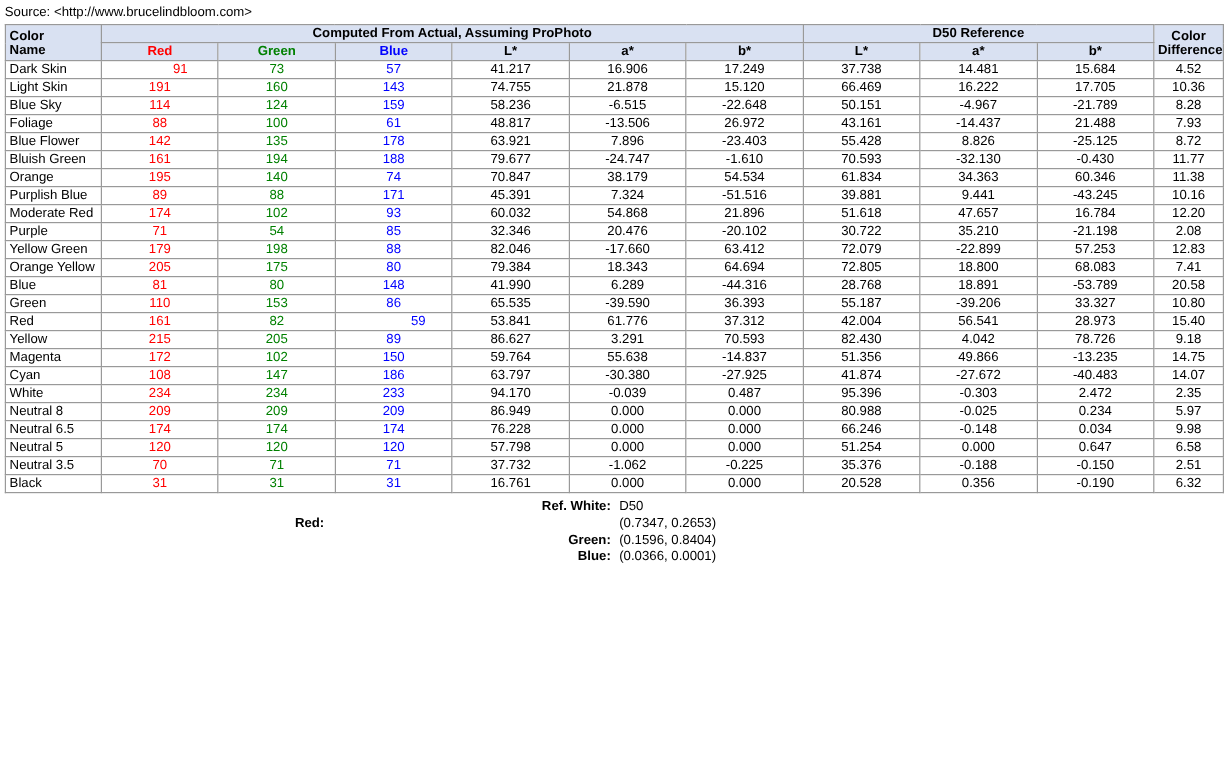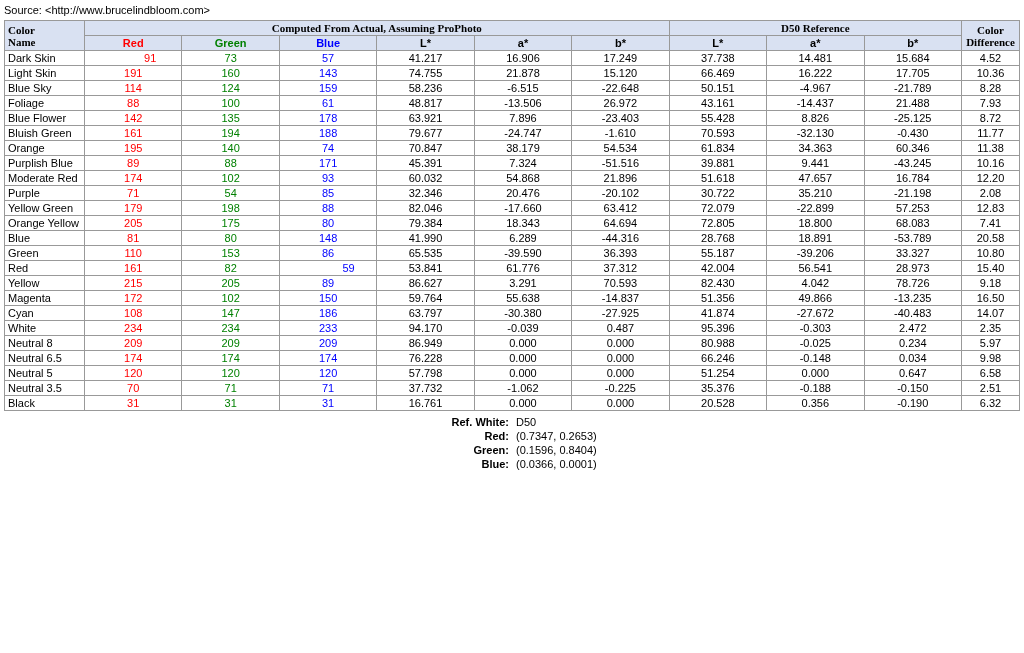--- a/index.html
+++ b/index.html
@@ -31,21 +31,20 @@
       text-align: left;
     }
     .col-red { width: 42px; color: red; }
     .col-green { width: 42px; color: green; }
     .col-blue { width: 42px; color: blue; }
     .col-lab { width: 60px; }
     .col-diff { width: 58px; }
     .header-main {
       background: #d9e1f2;
       font-weight: bold;
-      font-family: Liberation Serif, serif;
     }
     .header-sub {
       background: #d9e1f2;
       font-weight: bold;
     }
     .row-color-name {
       text-align: left;
       font-weight: normal;
     }
     .header-row th {
@@ -290,21 +289,21 @@
         <td class="row-color-name">Magenta</td>
         <td class="col-red" style="color: red;">172</td>
         <td class="col-green" style="color: green;">102</td>
         <td class="col-blue" style="color: blue;">150</td>
         <td class="col-lab">59.764</td>
         <td class="col-lab">55.638</td>
         <td class="col-lab">-14.837</td>
         <td class="col-lab">51.356</td>
         <td class="col-lab">49.866</td>
         <td class="col-lab">-13.235</td>
-        <td class="col-diff">16.50</td>
+        <td class="col-diff">14.75</td>
       </tr>
       <tr style="background: rgb(255, 255, 255);">
         <td class="row-color-name">Cyan</td>
         <td class="col-red" style="color: red;">108</td>
         <td class="col-green" style="color: green;">147</td>
         <td class="col-blue" style="color: blue;">186</td>
         <td class="col-lab">63.797</td>
         <td class="col-lab">-30.380</td>
         <td class="col-lab">-27.925</td>
         <td class="col-lab">41.874</td>
@@ -393,21 +392,21 @@
     </tbody>
 </table>
 
 <table style="margin-top:4px; width:100%;">
   <tbody>
   <tr>
     <td style="border:none; text-align:right; font-weight:bold;">Ref. White:</td>
     <td style="border:none; text-align:left; padding-left:4px;">D50</td>
   </tr>
   <tr>
-    <td style="border:none; text-align:right; font-weight:bold;margin-top:24px;">Red:</td>
+    <td style="border:none; font-weight:bold;margin-top:24px;">Red:</td>
     <td style="border:none; text-align:left; padding-left:4px;">(0.7347, 0.2653)</td>
   </tr>
   <tr>
     <td style="border:none; text-align:right; font-weight:bold;">Green:</td>
     <td style="border:none; text-align:left; padding-left:4px;">(0.1596, 0.8404)</td>
   </tr>
   <tr>
     <td style="border:none; text-align:right; font-weight:bold;">Blue:</td>
     <td style="border:none; text-align:left; padding-left:4px;">(0.0366, 0.0001)</td>
   </tr>

